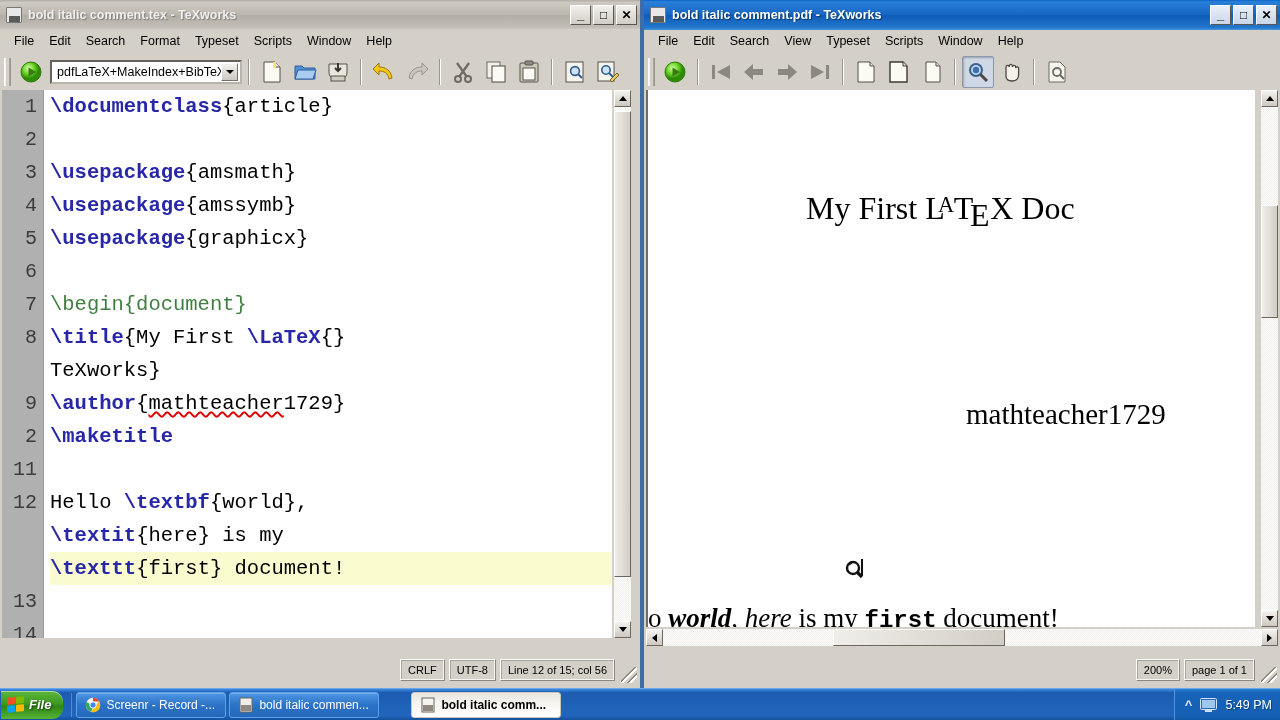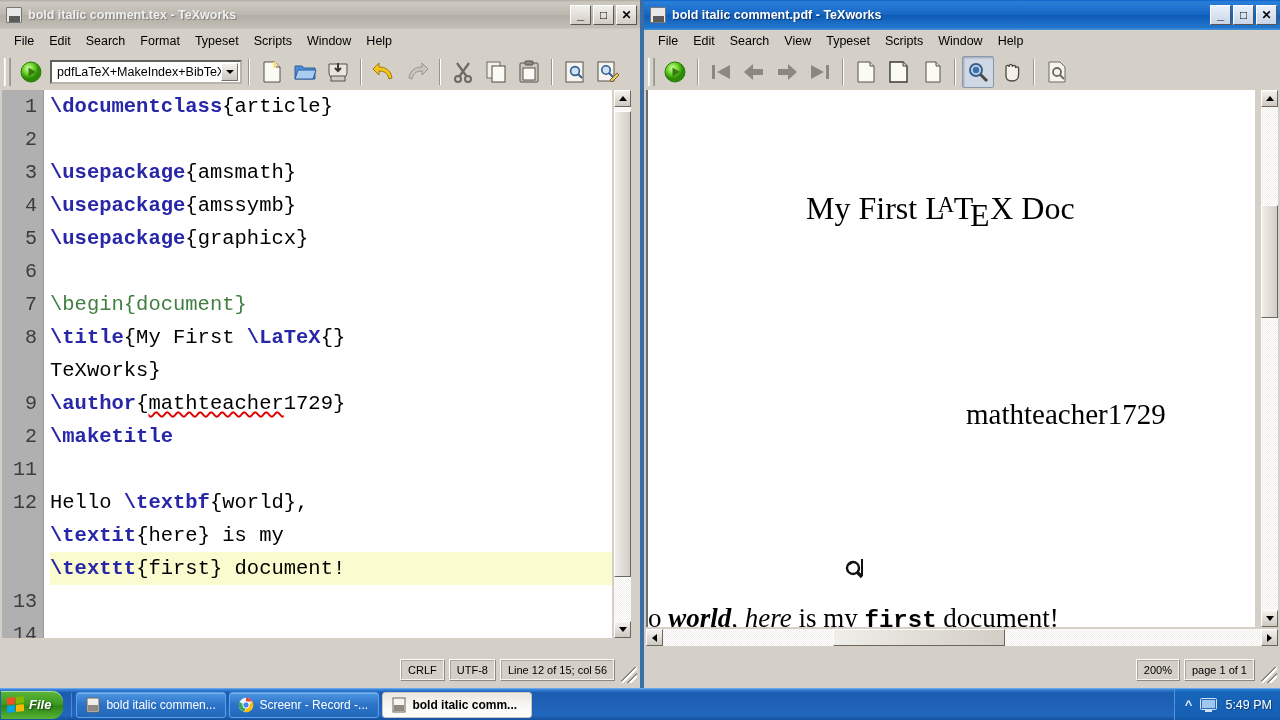--- a/index.html
+++ b/index.html
@@ -231,21 +231,21 @@
     height: 26px; min-width: 150px; max-width: 160px; margin-right: 3px;
     padding: 0 8px; display: flex; align-items: center; gap: 5px;
     background: linear-gradient(to bottom,#4d97e3 0%,#2c72c6 50%,#2268bb 100%);
     border: 1px solid #5ba2e8; border-radius: 3px;
     color: #fff; font-size: 12px; cursor: pointer;
     box-shadow: inset 0 1px 0 rgba(255,255,255,.25);
     overflow: hidden; white-space: nowrap;
   }
   .taskbtn.active {
     background: linear-gradient(to bottom,#e9e6df 0%,#f6f5f1 45%,#ffffff 100%);
-    color: #000; font-weight: bold; border-color: #c8c5bd;
+    color: #000; font-weight: bold; border-color: #c8c5bd; margin-left: 29px;
   }
   .taskbtn .ticon { width: 16px; height: 16px; flex: none; }
   .tray {
     margin-left: auto; height: 32px; display: flex; align-items: center;
     gap: 8px; padding: 0 8px 0 10px;
     background: linear-gradient(to bottom,#2b82d6 0%,#1764ba 10%,#1660b4 85%,#1056a5 100%);
     border-left: 1px solid #4a97de;
   }
   .tray .chev { color: #dce9f7; font-size: 13px; font-weight: bold; cursor: pointer; }
   .clock { color: #fff; font-size: 12.5px; text-shadow: 1px 1px 1px rgba(0,0,0,.4); }
@@ -622,35 +622,35 @@
           <i style="background:#7fba00"></i>
         <i style="background:#00a4ef"></i>
           <i style="background:#ffb900"></i>
       </div>
       <div class="lbl">File</div>
     </div>
     <div class="tasksep"></div>
 
     <div class="taskbtn">
       <svg class="ticon" viewBox="0 0 16 16">
-        <rect x="2" y="1" width="12" height="14" fill="#f0eee8" stroke="#6b6761"></rect>
-        <rect x="3" y="8" width="10" height="6" fill="#8e8a82"></rect>
-      </svg>
-      <span>bold italic commen...</span>
-    </div>
-
-    <div class="taskbtn">
-      <svg class="ticon" viewBox="0 0 16 16">
         <circle cx="8" cy="8" r="7.2" fill="#f4f4f4"></circle>
         <path d="M8 .8 A7.2 7.2 0 0 1 14.3 4.6 L8 4.6 Z" fill="#ea4335"></path>
         <path d="M1.7 4.6 A7.2 7.2 0 0 0 5.6 14.7 L8.7 9 Z" fill="#34a853" transform="rotate(-4 8 8)"></path>
         <path d="M14.3 4.6 A7.2 7.2 0 0 1 6.2 15 L10 8.8 Z" fill="#fbbc05"></path>
         <circle cx="8" cy="8" r="3.2" fill="#4285f4" stroke="#fff" stroke-width="1"></circle>
       </svg>
       <span>Screenr - Record -...</span>
+    </div>
+
+    <div class="taskbtn">
+      <svg class="ticon" viewBox="0 0 16 16">
+        <rect x="2" y="1" width="12" height="14" fill="#f0eee8" stroke="#6b6761"></rect>
+        <rect x="3" y="8" width="10" height="6" fill="#8e8a82"></rect>
+      </svg>
+      <span>bold italic commen...</span>
     </div>
 
     <div class="taskbtn active">
       <svg class="ticon" viewBox="0 0 16 16">
         <rect x="2" y="1" width="12" height="14" fill="#f6f4ee" stroke="#6b6761"></rect>
         <rect x="3" y="8" width="10" height="6" fill="#8e8a82"></rect>
       </svg>
       <span>bold italic comm...</span>
     </div>
 

